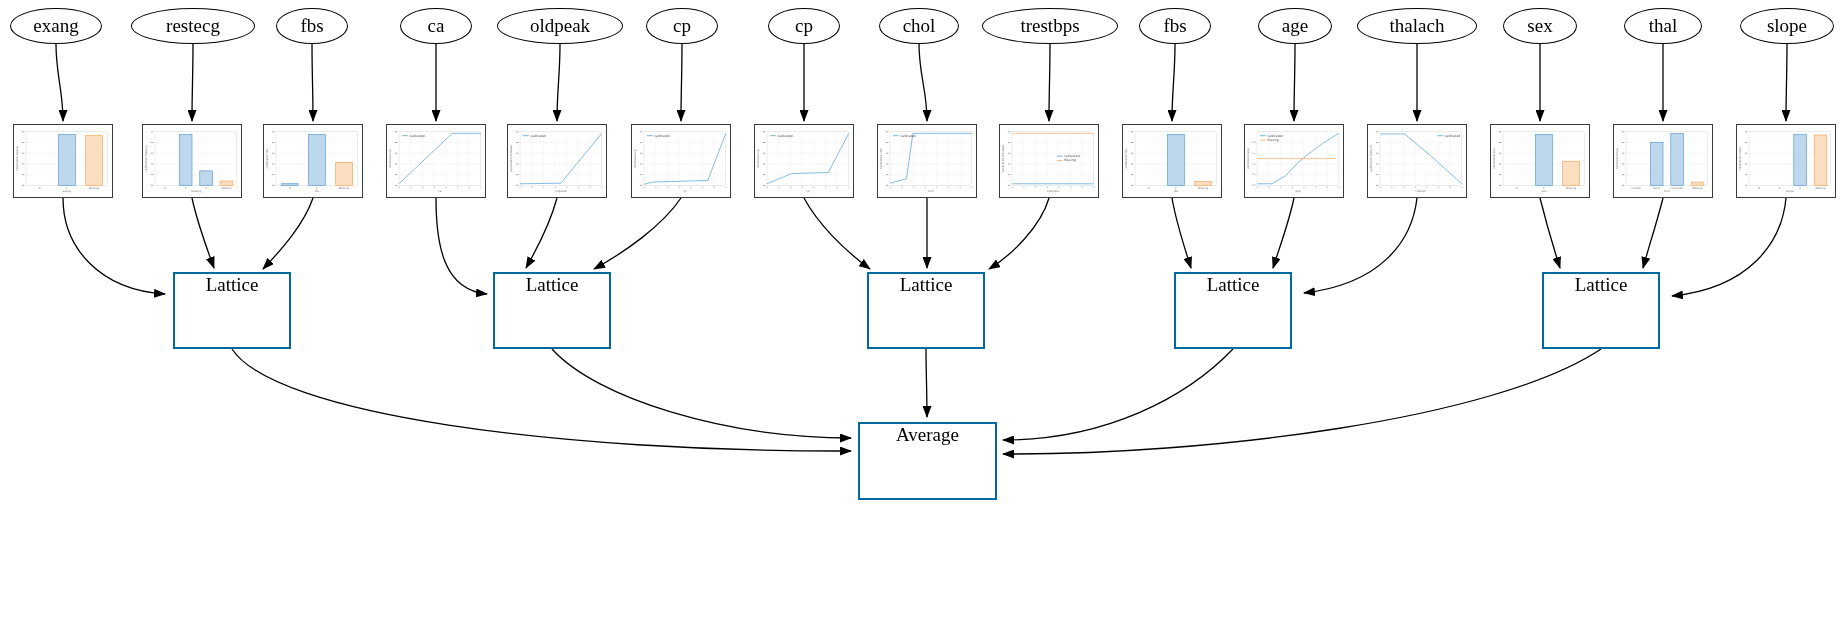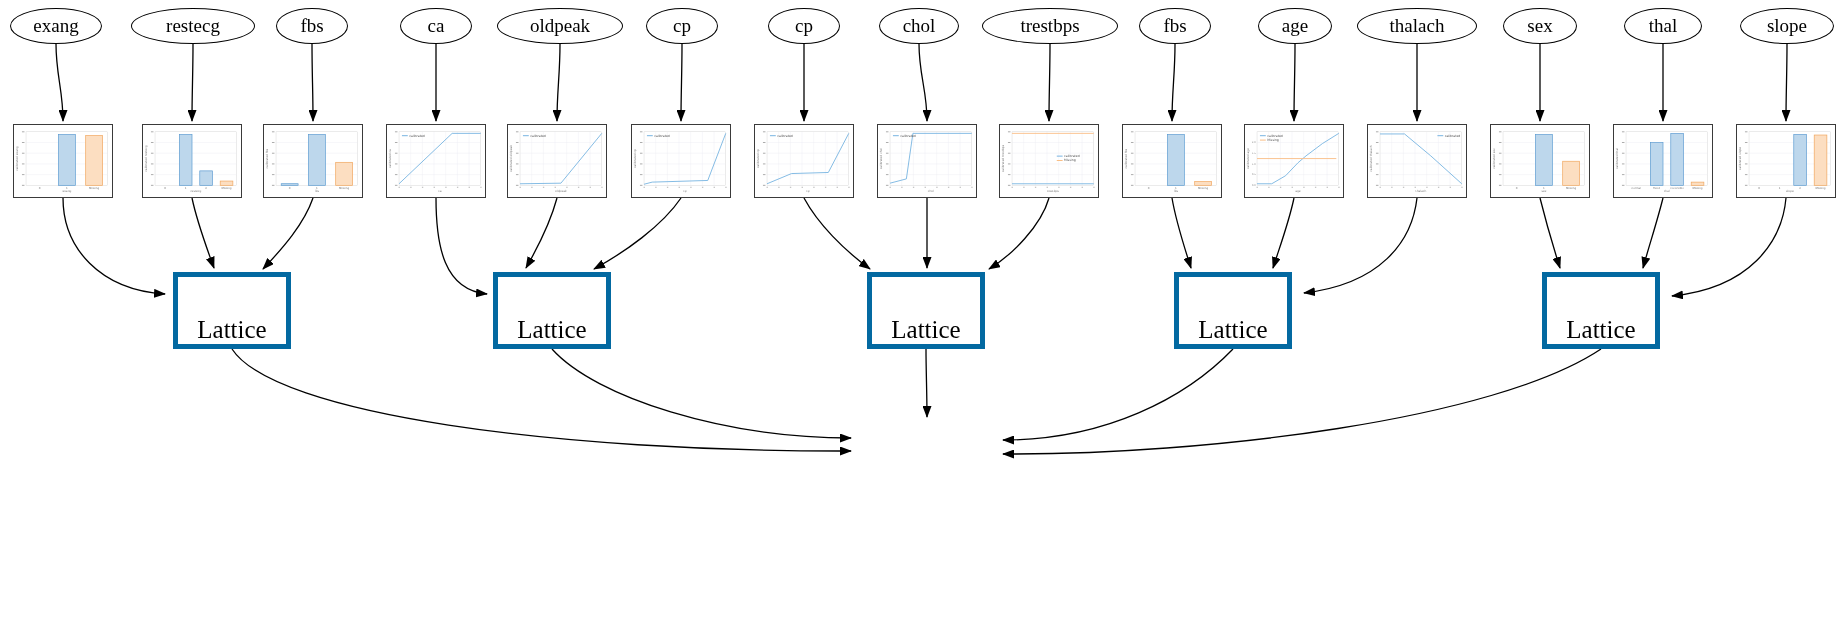--- a/index.html
+++ b/index.html
@@ -8,23 +8,23 @@
     font-family:"Liberation Serif","DejaVu Serif",serif;
     padding-left:48px;
   }
   #edge-layer{position:absolute;left:0;top:0;width:1840px;height:627px;}
   .ellipse-node{
     position:absolute;border:1px solid #000;border-radius:50%;background:#fff;
     display:flex;align-items:center;justify-content:center;
     font-size:19px;color:#000;box-sizing:border-box;
   }
   .rect-node{
-    position:absolute;border:5px solid #0369a1;background:#fff;
-    display:flex;align-items:flex-end;justify-content:center;
-    font-size:25px;color:#000;box-sizing:border-box;
+    position:absolute;border:2px solid #0369a1;background:#fff;
+    display:flex;align-items:flex-start;justify-content:center;
+    font-size:19px;color:#000;box-sizing:border-box;
   }
   .chart-node{
     position:absolute;border:1px solid #3a3a3a;background:#fff;box-sizing:border-box;
   }
   .chart-node svg{display:block;font-family:"DejaVu Sans",sans-serif;}
 </style>
 </head>
 <body>
 
 <div id="canvas">
@@ -568,14 +568,17 @@
         <span>Lattice</span>
       </div>
       <div class="rect-node" style="left: 1174px; top: 272px; width: 118px; height: 77px;">
         <span>Lattice</span>
       </div>
       <div class="rect-node" style="left: 1542px; top: 272px; width: 118px; height: 77px;">
         <span>Lattice</span>
       </div>
     </div>
 
+  <div class="rect-node" id="average-node" style="left:858px;top:422px;width:139px;height:78px;">
+    <span>Average</span>
+  </div>
 
 </div>
 
 </body></html>

